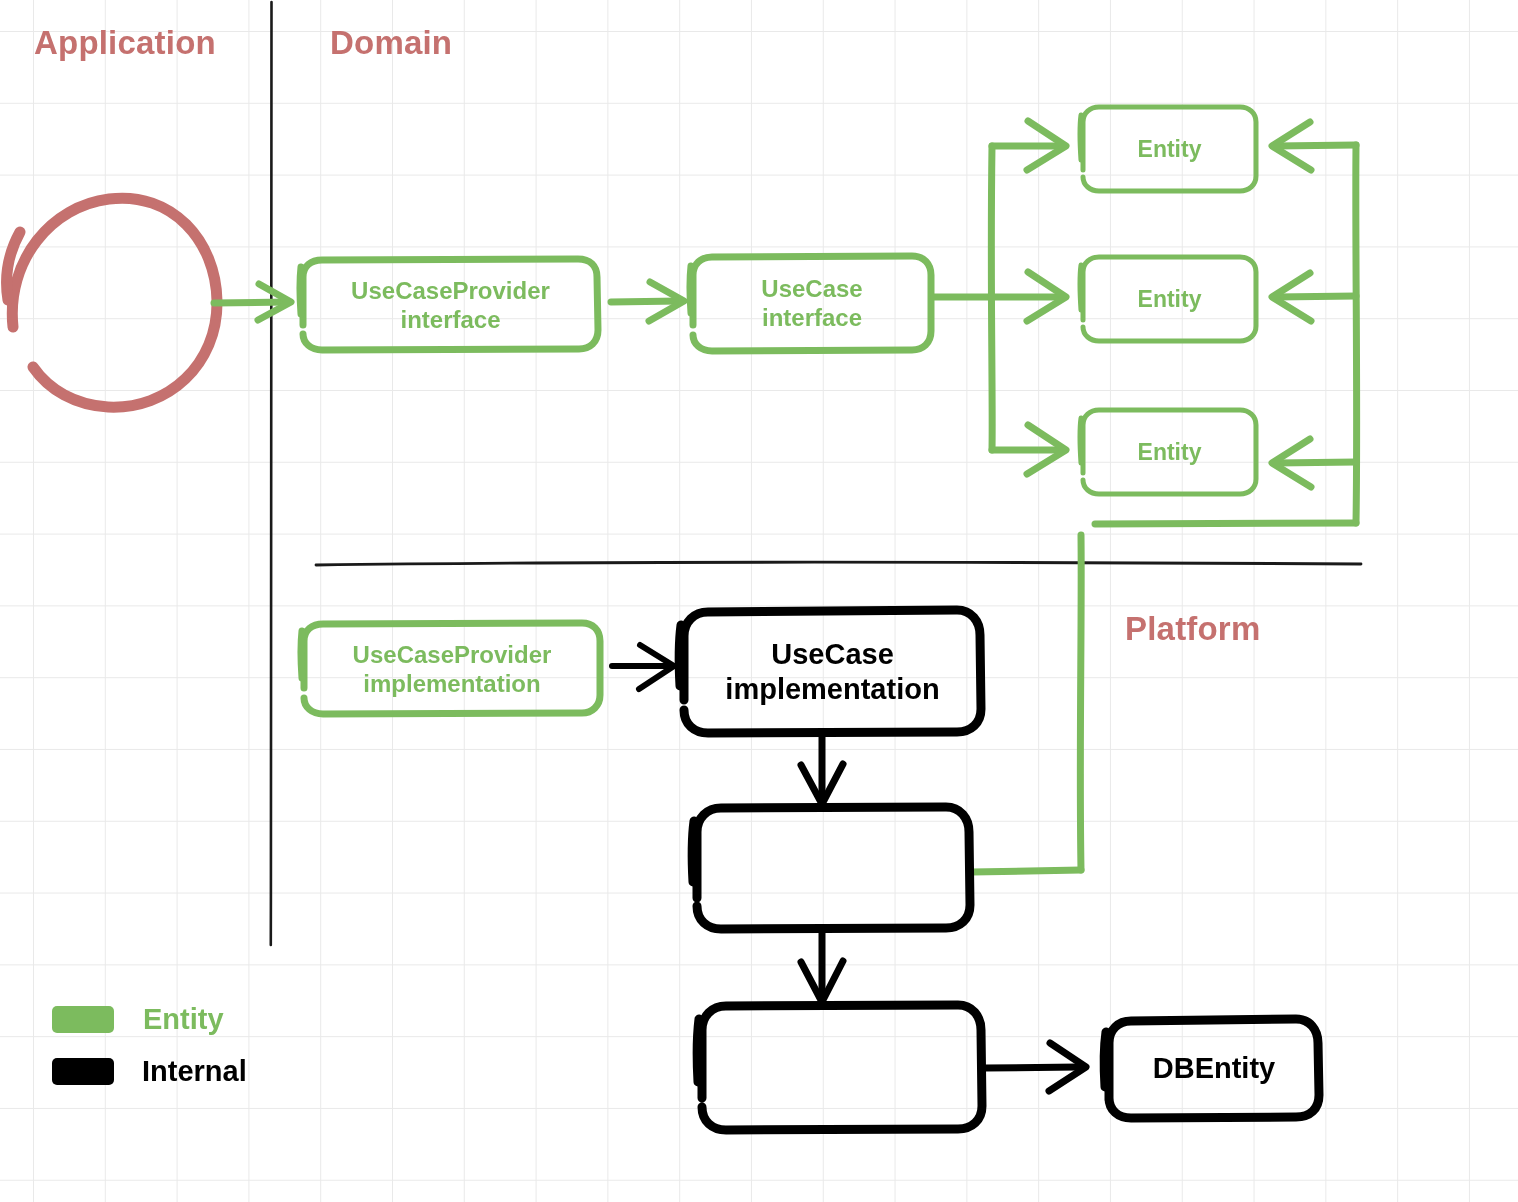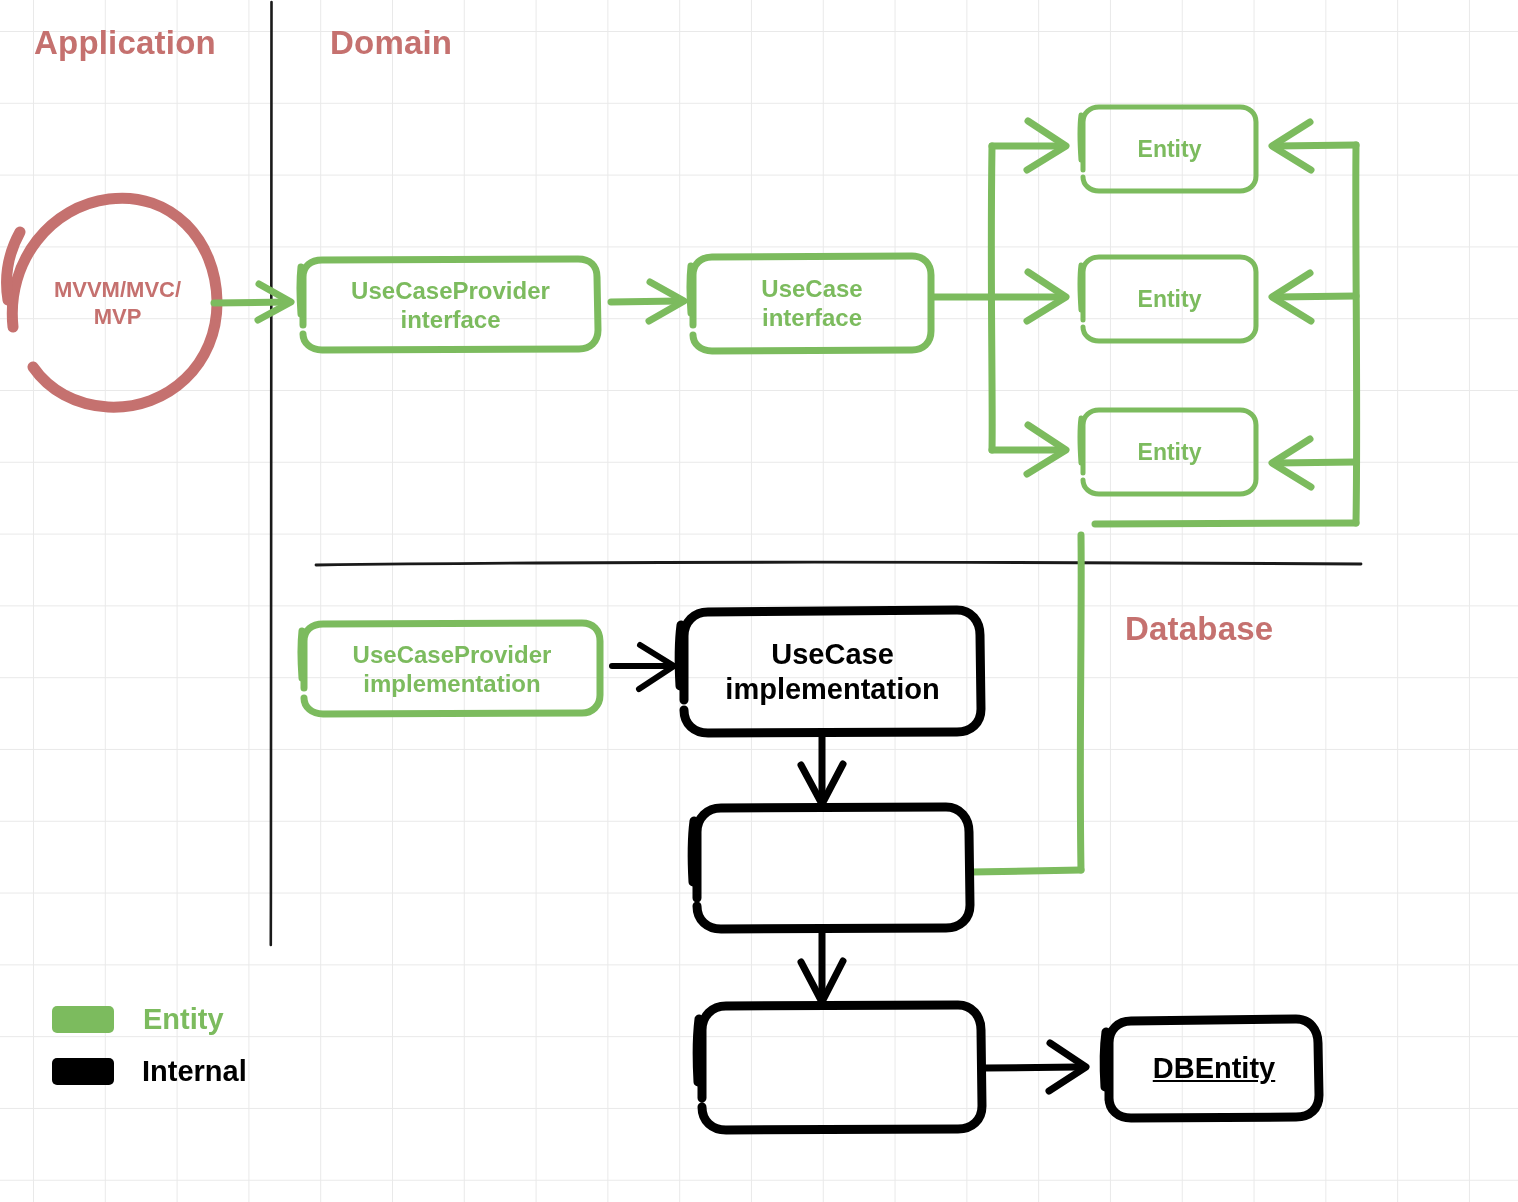--- a/index.html
+++ b/index.html
@@ -239,24 +239,22 @@
     <g>
       <rect x="52" y="1006" width="62" height="27" rx="5" ry="5" fill="#7cbb5e"></rect>
     </g>
     <g>
       <rect x="52" y="1058" width="62" height="27" rx="5" ry="5" fill="#000000"></rect>
     </g>
   </svg>
 
   <div class="zone-label" style="left:34px; top:24px;">Application</div>
   <div class="zone-label" style="left:330px; top:24px;text-align:right;">Domain</div>
-  <div class="zone-label" style="left:1125px; top:610px;">Database</div>
-
-  <div class="node-text t-red" style="left:20px; top:265px; width:195px; height:78px; font-size:22px;">MVVM/MVC/
-MVP</div>
+  <div class="zone-label" style="left:1125px; top:610px;">Platform</div>
+
 
   <div class="node-text t-green" style="left:303px; top:262px; width:295px; height:86px; font-size:24px;">UseCaseProvider
 interface</div>
 
   <div class="node-text t-green" style="left:693px; top:259px; width:238px; height:88px; font-size:24px;">UseCase
 interface</div>
 
   <div class="node-text t-green" style="left:1083px; top:110px; width:173px; height:78px; font-size:23px;">Entity</div>
 
   <div class="node-text t-green" style="left:1083px; top:260px; width:173px; height:78px; font-size:23px;">Entity</div>
@@ -264,21 +262,21 @@
   <div class="node-text t-green" style="left:1083px; top:413px; width:173px; height:78px; font-size:23px;">Entity</div>
 
   <div class="node-text t-green" style="left:304px; top:626px; width:296px; height:86px; font-size:24px;">UseCaseProvider
 implementation</div>
 
   <div class="node-text t-black" style="left:684px; top:614px; width:297px; height:116px; font-size:29px;">UseCase
 implementation</div>
 
 
 
-  <div class="node-text t-black" style="left:1109px; top:1021px; width:210px; height:96px; font-size:29px;text-decoration:underline;">DBEntity</div>
+  <div class="node-text t-black" style="left:1109px; top:1021px; width:210px; height:96px; font-size:29px;">DBEntity</div>
 
   <div class="legend-label t-green" style="left:143px; top:1003px;">Entity</div>
   <div class="legend-label t-black" style="left:142px; top:1055px;">Internal</div>
 
   <div class="hit" style="left:5px;  top:196px; width:215px; height:214px;"></div>
   <div class="hit" style="left:300px; top:257px; width:300px; height:95px;"></div>
   <div class="hit" style="left:690px; top:254px; width:244px; height:99px;"></div>
   <div class="hit" style="left:1080px; top:105px; width:179px; height:89px;"></div>
   <div class="hit" style="left:1080px; top:255px; width:179px; height:89px;"></div>
   <div class="hit" style="left:1080px; top:408px; width:179px; height:89px;"></div>

